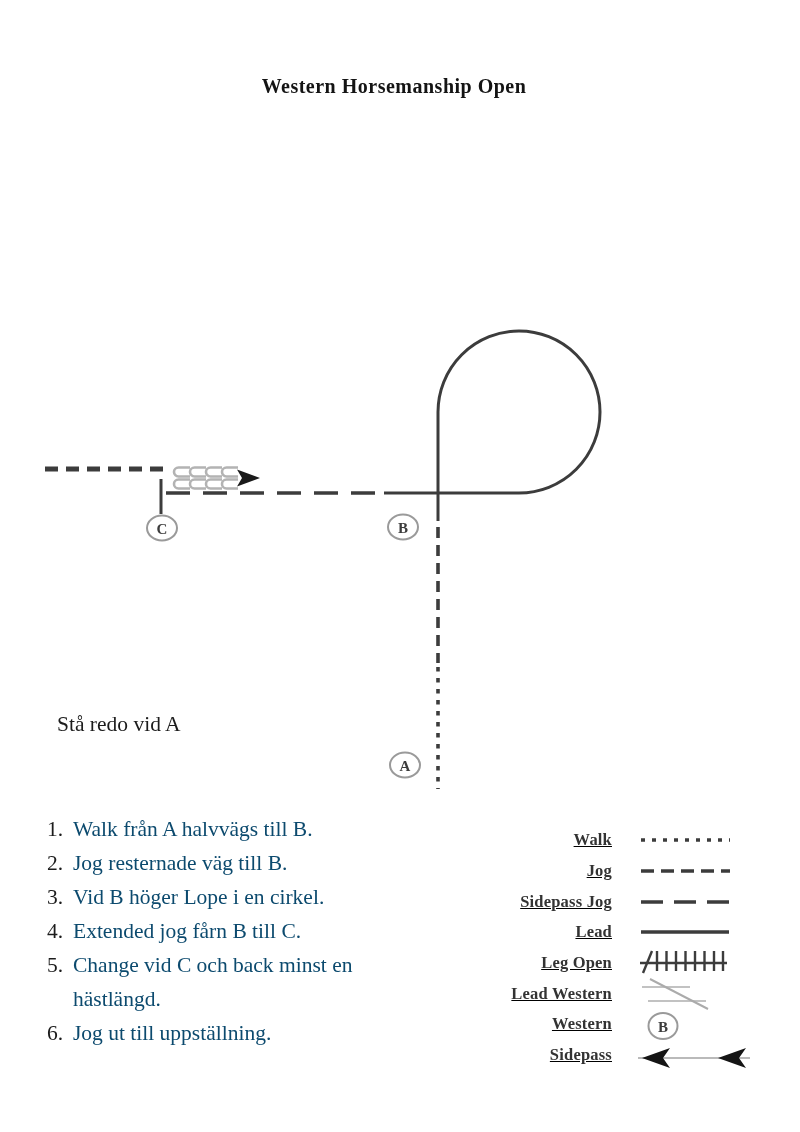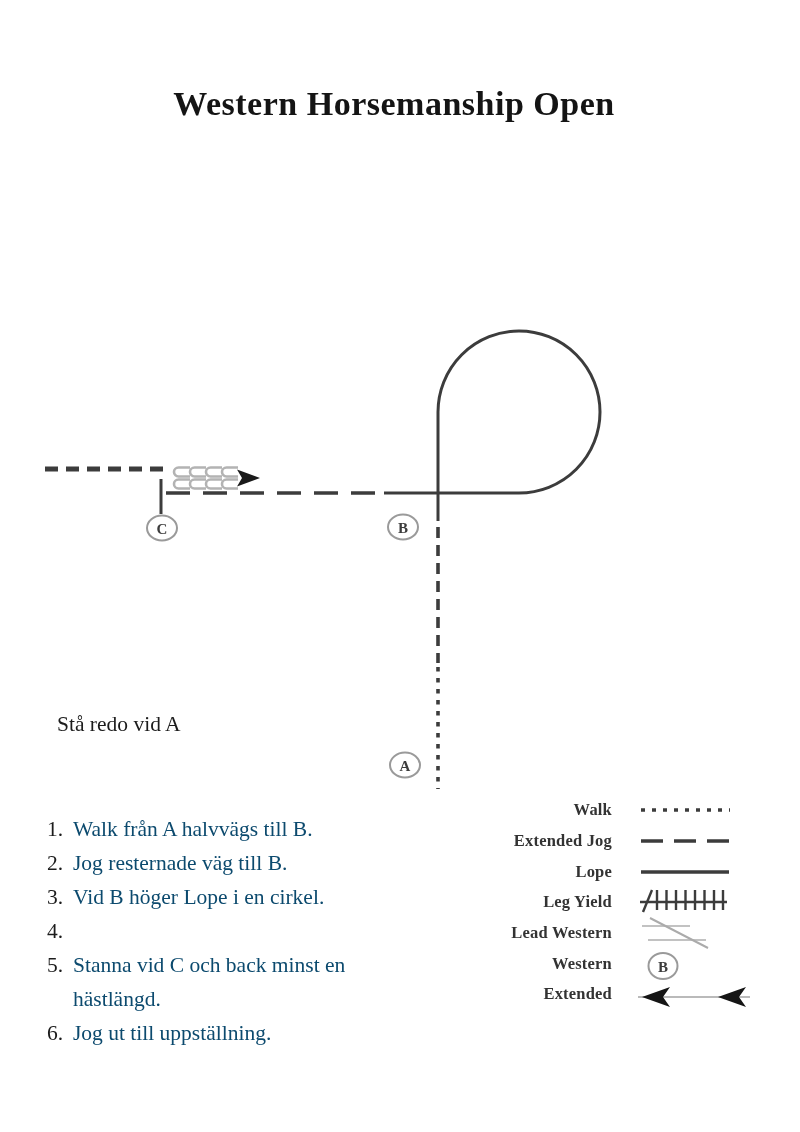--- a/index.html
+++ b/index.html
@@ -2,38 +2,38 @@
 <html><head>
 <meta charset="utf-8">
 <style>
   html,body{margin:0;padding:0;}
   body{
     width:800px;height:1132px;position:relative;background:#ffffff;
     font-family:"Liberation Serif", serif;overflow:hidden;
   }
   .page-title{
     position:absolute;left:0;top:62px;width:788px;text-align:center;
-    font-size:34px;font-weight:bold;color:#141414;letter-spacing:0.5px;
+    font-size:20px;font-weight:bold;color:#141414;letter-spacing:0.5px;
   }
   .diagram-svg{position:absolute;left:0;top:0;}
   .ready-text{
     position:absolute;left:57px;top:712px;font-size:21.5px;color:#1c1c1c;
   }
   .instructions{
     position:absolute;left:47px;top:812px;width:345px;
   }
   .instr-row{display:flex;align-items:flex-start;}
   .instr-num{
     flex:0 0 26px;font-size:21.5px;line-height:34px;color:#1c1c1c;
   }
   .instr-text{
     font-size:21.5px;line-height:34px;color:#0c4a6e;
   }
   .legend{
-    position:absolute;left:420px;top:795px;width:360px;
+    position:absolute;left:420px;top:825px;width:360px;text-decoration:underline;
   }
   .legend-row{display:flex;align-items:center;height:30.7px;}
   .legend-label{
     flex:0 0 192px;text-align:right;font-size:16.5px;font-weight:bold;
     color:#333333;letter-spacing:0.2px;font-family:"Liberation Serif", serif;
   }
   .legend-symbol{flex:0 0 125px;margin-left:26px;overflow:visible;}
   .legend-symbol svg{overflow:visible;display:block;}
 </style>
 </head>
@@ -92,63 +92,72 @@
   <div class="instr-row">
     <span class="instr-num">2.</span>
     <span class="instr-text">Jog resternade väg till B.</span>
   </div>
   <div class="instr-row">
     <span class="instr-num">3.</span>
     <span class="instr-text">Vid B höger Lope i en cirkel.</span>
   </div>
   <div class="instr-row">
     <span class="instr-num">4.</span>
+    <span class="instr-text">Extended jog fårn B till C.</span>
   </div>
   <div class="instr-row">
     <span class="instr-num">5.</span>
-    <span class="instr-text">Stanna vid C och back minst en hästlängd.</span>
+    <span class="instr-text">Change vid C och back minst en hästlängd.</span>
   </div>
   <div class="instr-row">
     <span class="instr-num">6.</span>
     <span class="instr-text">Jog ut till uppställning.</span>
   </div>
 </div>
 
 <div class="legend">
 
   <div class="legend-row">
     <span class="legend-label">Walk</span>
     <span class="legend-symbol">
       <svg width="125" height="30">
           <line x1="3" y1="15" x2="92" y2="15" stroke="#3c3c3c" stroke-width="3.5" stroke-dasharray="4 7"></line>
         </svg>
     </span>
   </div>
 
-
-  <div class="legend-row">
-    <span class="legend-label">Extended Jog</span>
+  <div class="legend-row">
+    <span class="legend-label">Jog</span>
+    <span class="legend-symbol">
+      <svg width="125" height="30">
+          <line x1="3" y1="15" x2="92" y2="15" stroke="#3c3c3c" stroke-width="3.5" stroke-dasharray="13 7"></line>
+        </svg>
+    </span>
+  </div>
+
+  <div class="legend-row">
+    <span class="legend-label">Sidepass Jog</span>
     <span class="legend-symbol">
       <svg width="125" height="30">
           <line x1="3" y1="15" x2="92" y2="15" stroke="#3c3c3c" stroke-width="3.5" stroke-dasharray="22 11"></line>
         </svg>
     </span>
   </div>
 
   <div class="legend-row">
-    <span class="legend-label">Lope</span>
+    <span class="legend-label">Lead</span>
     <span class="legend-symbol">
       <svg width="125" height="30">
           <line x1="3" y1="15" x2="91" y2="15" stroke="#3c3c3c" stroke-width="3.5"></line>
         </svg>
     </span>
   </div>
 
   <div class="legend-row">
-    <span class="legend-label">Leg Yield</span>
+    <span class="legend-label">Leg Open</span>
     <span class="legend-symbol">
       <svg width="125" height="30">
         <line x1="2" y1="15" x2="89" y2="15" stroke="#3c3c3c" stroke-width="2.6"></line>
         <line x1="5" y1="25" x2="14" y2="3" stroke="#3c3c3c" stroke-width="2.4"></line>
         <g stroke="#3c3c3c" stroke-width="2.4">
           <line x1="19" y1="3" x2="19" y2="23"></line>
             <line x1="28.5" y1="3" x2="28.5" y2="23"></line>
           <line x1="38" y1="3" x2="38" y2="23"></line>
             <line x1="47.5" y1="3" x2="47.5" y2="23"></line>
           <line x1="57" y1="3" x2="57" y2="23"></line>
@@ -176,21 +185,21 @@
     <span class="legend-label">Western</span>
     <span class="legend-symbol">
       <svg width="125" height="30">
         <ellipse cx="25" cy="17" rx="14.5" ry="13" fill="none" stroke="#9a9a9a" stroke-width="2"></ellipse>
         <text x="25" y="22.5" text-anchor="middle" font-family="Liberation Serif, serif" font-size="15" font-weight="bold" fill="#3c3c3c">B</text>
       </svg>
     </span>
   </div>
 
   <div class="legend-row">
-    <span class="legend-label">Extended</span>
+    <span class="legend-label">Sidepass</span>
     <span class="legend-symbol">
       <svg width="125" height="30">
         <line x1="0" y1="18" x2="112" y2="18" stroke="#777777" stroke-width="1.2"></line>
         <polygon points="4,18 32,8 25,18 32,28" fill="#151515"></polygon>
         <polygon points="80,18 108,8 101,18 108,28" fill="#151515"></polygon>
       </svg>
     </span>
   </div>
 
 </div>

